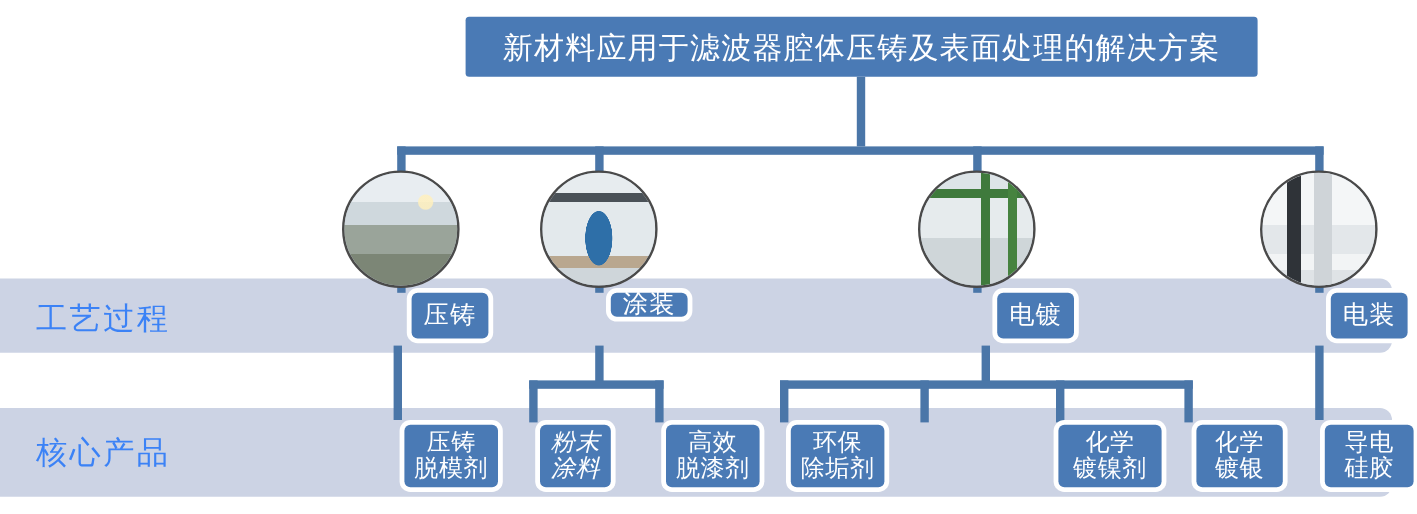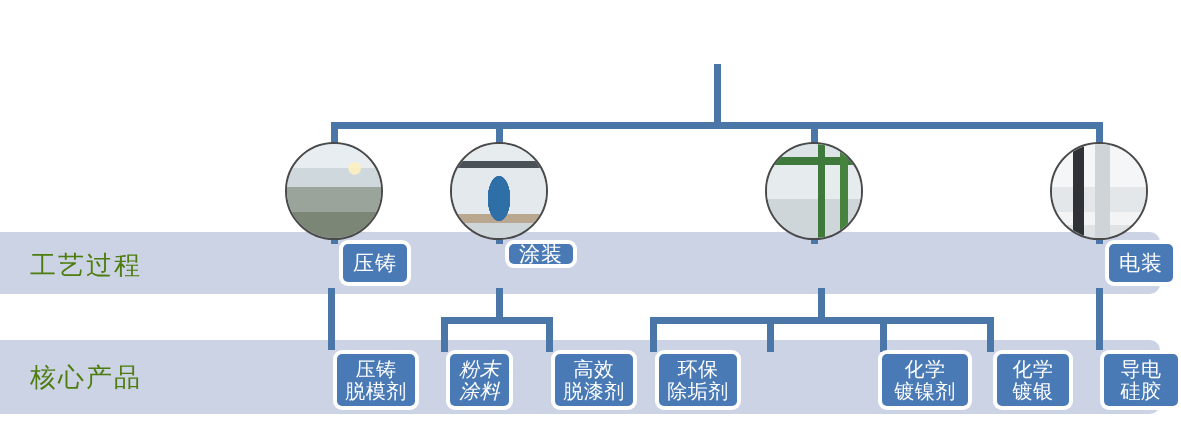--- a/index.html
+++ b/index.html
@@ -9,21 +9,21 @@
     font-family:"Liberation Sans","DejaVu Sans",sans-serif;
   }
   #stage{position:absolute;left:0;top:0;width:1181px;height:428px;}
 
   
   .band{
     position:absolute;left:0;background:#ccd3e4;
     border-top-right-radius:10px;border-bottom-right-radius:10px;
   }
   .band-label{
-    position:absolute;color:#4d7c0f;font-size:26px;letter-spacing:2px;
+    position:absolute;color:#3b82f6;font-size:26px;letter-spacing:2px;
     white-space:nowrap;
   }
 
   
   .conn{position:absolute;background:#4a76a8;}
   .vline{width:7px;}
   .hline{height:7px;}
 
   
   .title-bar{
@@ -57,20 +57,21 @@
 <body>
 
 <div id="stage">
 
   <div class="band" style="left:0;top:232px;width:1160px;height:62px;"></div>
   <div class="band" style="left:0;top:340px;width:1160px;height:74px;"></div>
 
   <div class="band-label" style="left:30px;top:248px;">工艺过程</div>
   <div class="band-label" style="left:30px;top:360px;text-align:right;">核心产品</div>
 
+  <div class="title-bar" style="left:388px;top:14px;width:660px;height:50px;">新材料应用于滤波器腔体压铸及表面处理的解决方案</div>
 
   <div class="conn vline" style="left:714px;top:64px;width:7px;height:58px;"></div>
   <div class="conn hline" style="left:331px;top:122px;width:772px;height:7px;"></div>
 
   <div class="conn vline" style="left:331px;top:122px;height:22px;"></div>
   <div class="conn vline" style="left:496px;top:122px;height:22px;"></div>
   <div class="conn vline" style="left:811px;top:122px;height:22px;"></div>
   <div class="conn vline" style="left:1096px;top:122px;height:22px;"></div>
 
   <div class="conn vline" style="left:331px;top:222px;height:22px;"></div>
@@ -128,20 +129,25 @@
         <span>压铸</span>
       </div>
   </div>
 
   <div class="node proc" style="left:460px;top:240px;width:72px;height:28px;">
     <div class="fill">
         <span>涂装</span>
       </div>
   </div>
 
+  <div class="node proc" style="left:782px;top:240px;width:72px;height:46px;">
+    <div class="fill">
+        <span>电镀</span>
+      </div>
+  </div>
 
   <div class="node proc" style="left:1060px;top:240px;width:72px;height:46px;">
     <div class="fill">
         <span>电装</span>
       </div>
   </div>
 
   <div class="node prod" style="left:288px;top:350px;width:86px;height:60px;">
     <div class="fill">
       <span>压铸</span>

